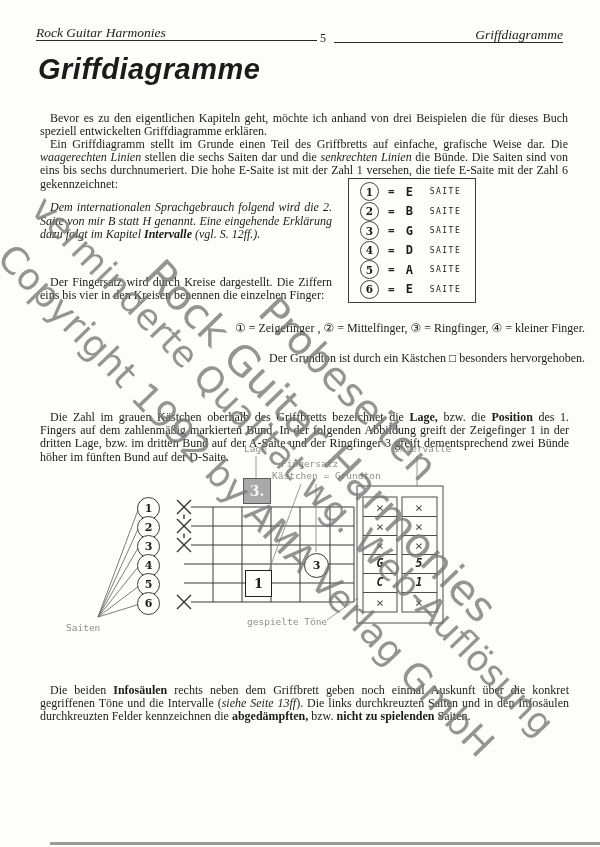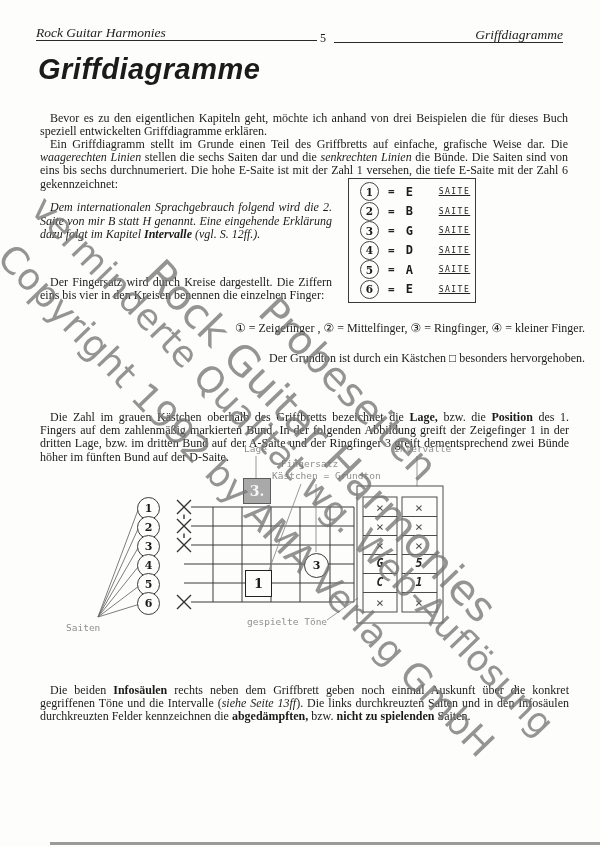--- a/index.html
+++ b/index.html
@@ -29,21 +29,21 @@
   .i{font-style:italic;}
 
   
   .strbox{position:absolute;left:348px;top:178px;width:128px;height:125px;border:1.5px solid #3a3a3a;
           display:flex;flex-direction:column;justify-content:space-around;padding:3px 0;box-sizing:border-box;}
   .strrow{display:flex;align-items:center;padding-left:11px;}
   .circ{display:inline-flex;align-items:center;justify-content:center;width:17px;height:17px;
         border:1.1px solid #444;border-radius:50%;font:bold 10.5px "DejaVu Serif",serif;flex:none;background:transparent;}
   .streq{margin-left:9px;font:bold 11px "DejaVu Sans Mono",monospace;color:#222;}
   .strletter{margin-left:11px;width:12px;font:bold 12px "DejaVu Sans Mono",monospace;}
-  .strword{margin-left:21px;font:8px "DejaVu Sans Mono",monospace;letter-spacing:1.5px;color:#222;text-decoration:underline;}
+  .strword{margin-left:12px;font:8px "DejaVu Sans Mono",monospace;letter-spacing:1.5px;color:#222;}
 
   
   .diagram{position:absolute;left:0;top:440px;width:600px;height:212px;}
   .diagram svg{position:absolute;left:0;top:0;}
   .dlabel{position:absolute;font:9.5px "DejaVu Sans Mono",monospace;color:#8f8f8f;white-space:nowrap;}
   .lage-box{position:absolute;left:243px;top:38px;width:26px;height:24px;background:#a9a9a9;border:1px solid #5c5c5c;
             display:flex;align-items:center;justify-content:center;font:bold 14px "DejaVu Serif",serif;color:#f6f6f4;}
   .fcirc{position:absolute;display:flex;align-items:center;justify-content:center;
          border:1.2px solid #3a3a3a;border-radius:50%;font:bold 11px "DejaVu Serif",serif;background:#fdfdfc;}
   .scirc{width:21px;height:21px;left:137px;}

